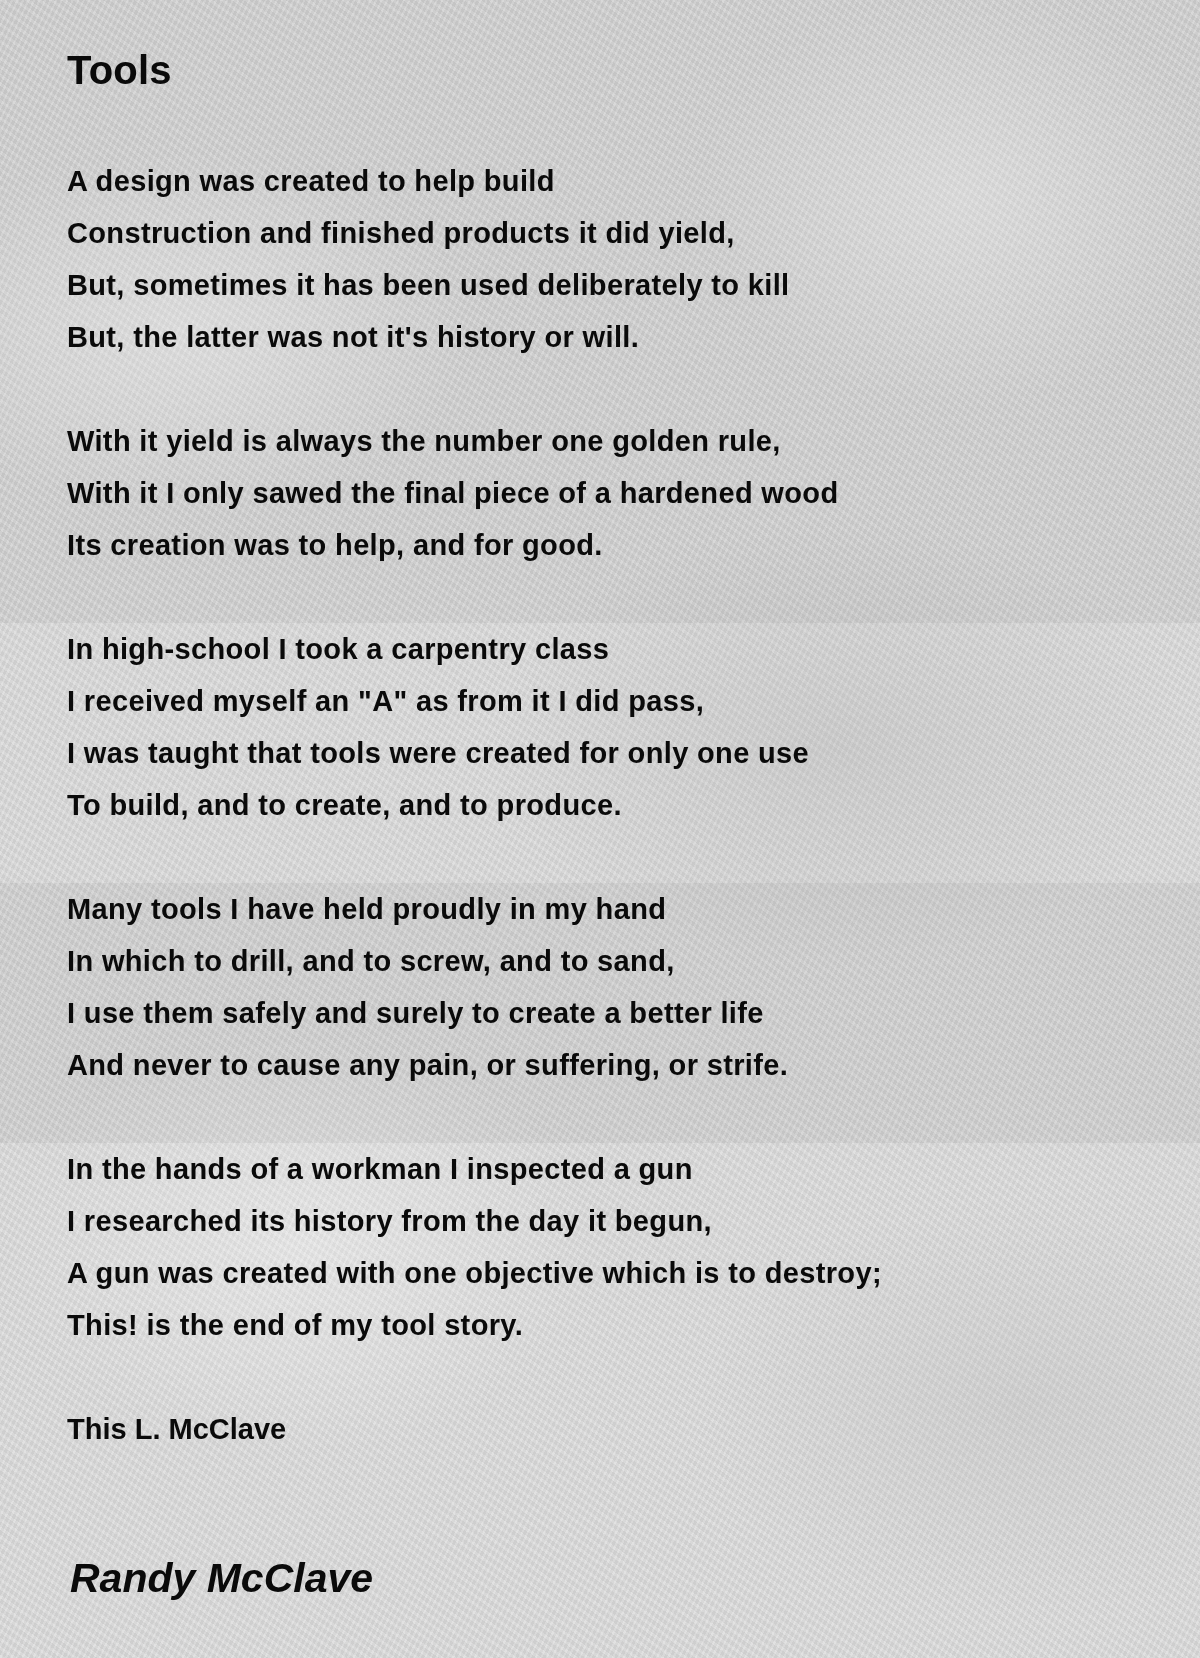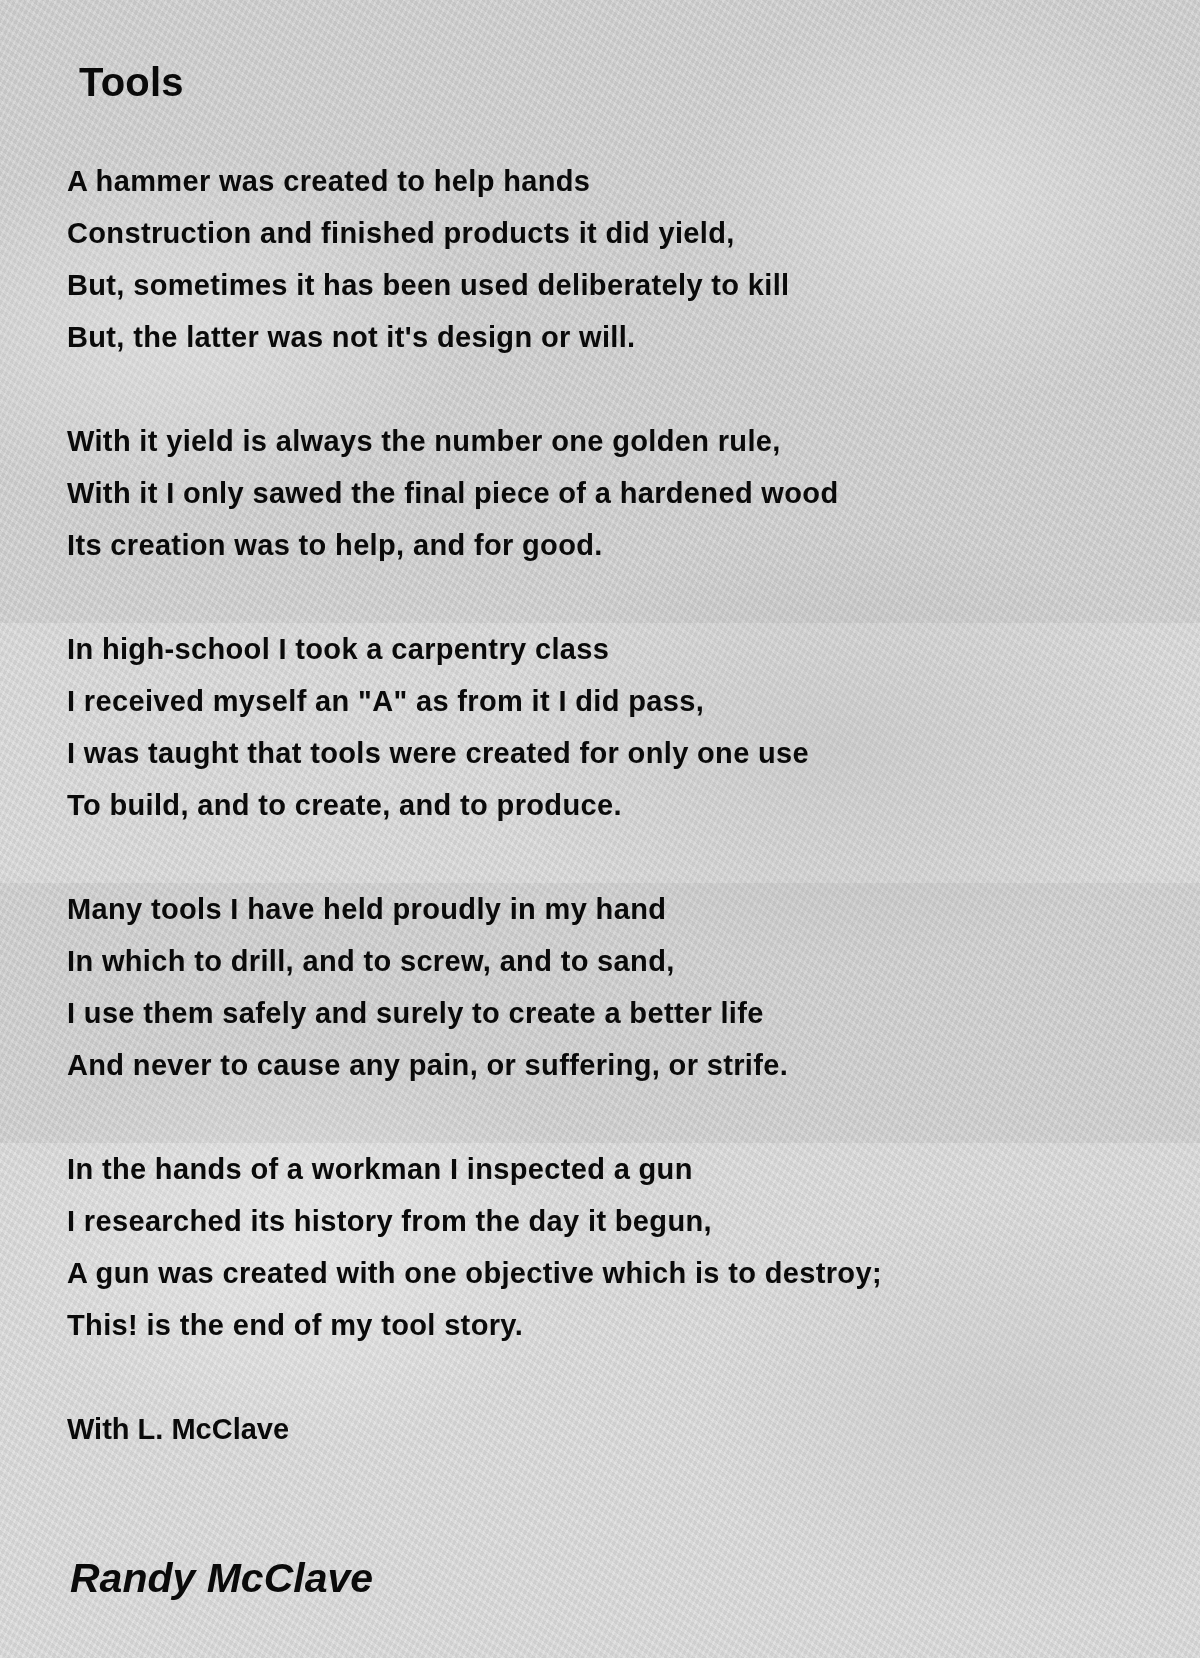--- a/index.html
+++ b/index.html
@@ -24,21 +24,21 @@
     position: absolute; left: 0; width: 1200px;
   }
   .band.b1 { top: 0; height: 623px; background: rgba(0,0,0,0.03); }
   .band.b2 { top: 623px; height: 520px; background: rgba(255,255,255,0.05); }
   .band.b2 .inner-shade { position:absolute; left:0; right:0; bottom:0; height:260px; background: rgba(0,0,0,0.04); }
   .band.b3 { top: 1143px; height: 515px; background: rgba(255,255,255,0.07); }
 
   .content { position: absolute; left: 67px; top: 0; right: 0; }
   .title {
     position: absolute; top: 50px; left: 0;
-    font-size: 40px; font-weight: bold; margin: 12px; line-height: 1;
+    font-size: 40px; font-weight: bold; margin: 0; line-height: 1;
     letter-spacing: 0.2px;
   }
   .poem { position: absolute; top: 155px; left: 0; }
   .line {
     font-size: 29px; font-weight: bold; line-height: 52px; height: 52px;
     white-space: nowrap; letter-spacing: 0.35px;
   }
   .blank { height: 52px; }
   .author-line {
     font-size: 29px; font-weight: bold; line-height: 52px; height: 52px; white-space: nowrap;
@@ -57,24 +57,24 @@
 <div class="band b2">
     <div class="inner-shade"></div>
   </div>
 <div class="band b3"></div>
 
 <div class="content">
   <h1 class="title">Tools</h1>
 
   <div class="poem">
     <div>
-      <div class="line">A hammer was created to help hands</div>
+      <div class="line">A design was created to help build</div>
       <div class="line">Construction and finished products it did yield,</div>
       <div class="line">But, sometimes it has been used deliberately to kill</div>
-      <div class="line">But, the latter was not it's design or will.</div>
+      <div class="line">But, the latter was not it's history or will.</div>
     </div>
     <div class="blank"></div>
     <div>
       <div class="line">With it yield is always the number one golden rule,</div>
       <div class="line">With it I only sawed the final piece of a hardened wood</div>
       <div class="line">Its creation was to help, and for good.</div>
     </div>
     <div class="blank"></div>
     <div>
       <div class="line">In high-school I took a carpentry class</div>
@@ -90,17 +90,17 @@
       <div class="line">And never to cause any pain, or suffering, or strife.</div>
     </div>
     <div class="blank"></div>
     <div>
       <div class="line">In the hands of a workman I inspected a gun</div>
       <div class="line">I researched its history from the day it begun,</div>
       <div class="line">A gun was created with one objective which is to destroy;</div>
       <div class="line">This! is the end of my tool story.</div>
     </div>
     <div class="blank"></div>
-    <div class="author-line">With L. McClave</div>
+    <div class="author-line">This L. McClave</div>
   </div>
 
   <div class="signature">Randy McClave</div>
 </div>
 
 </body></html>

